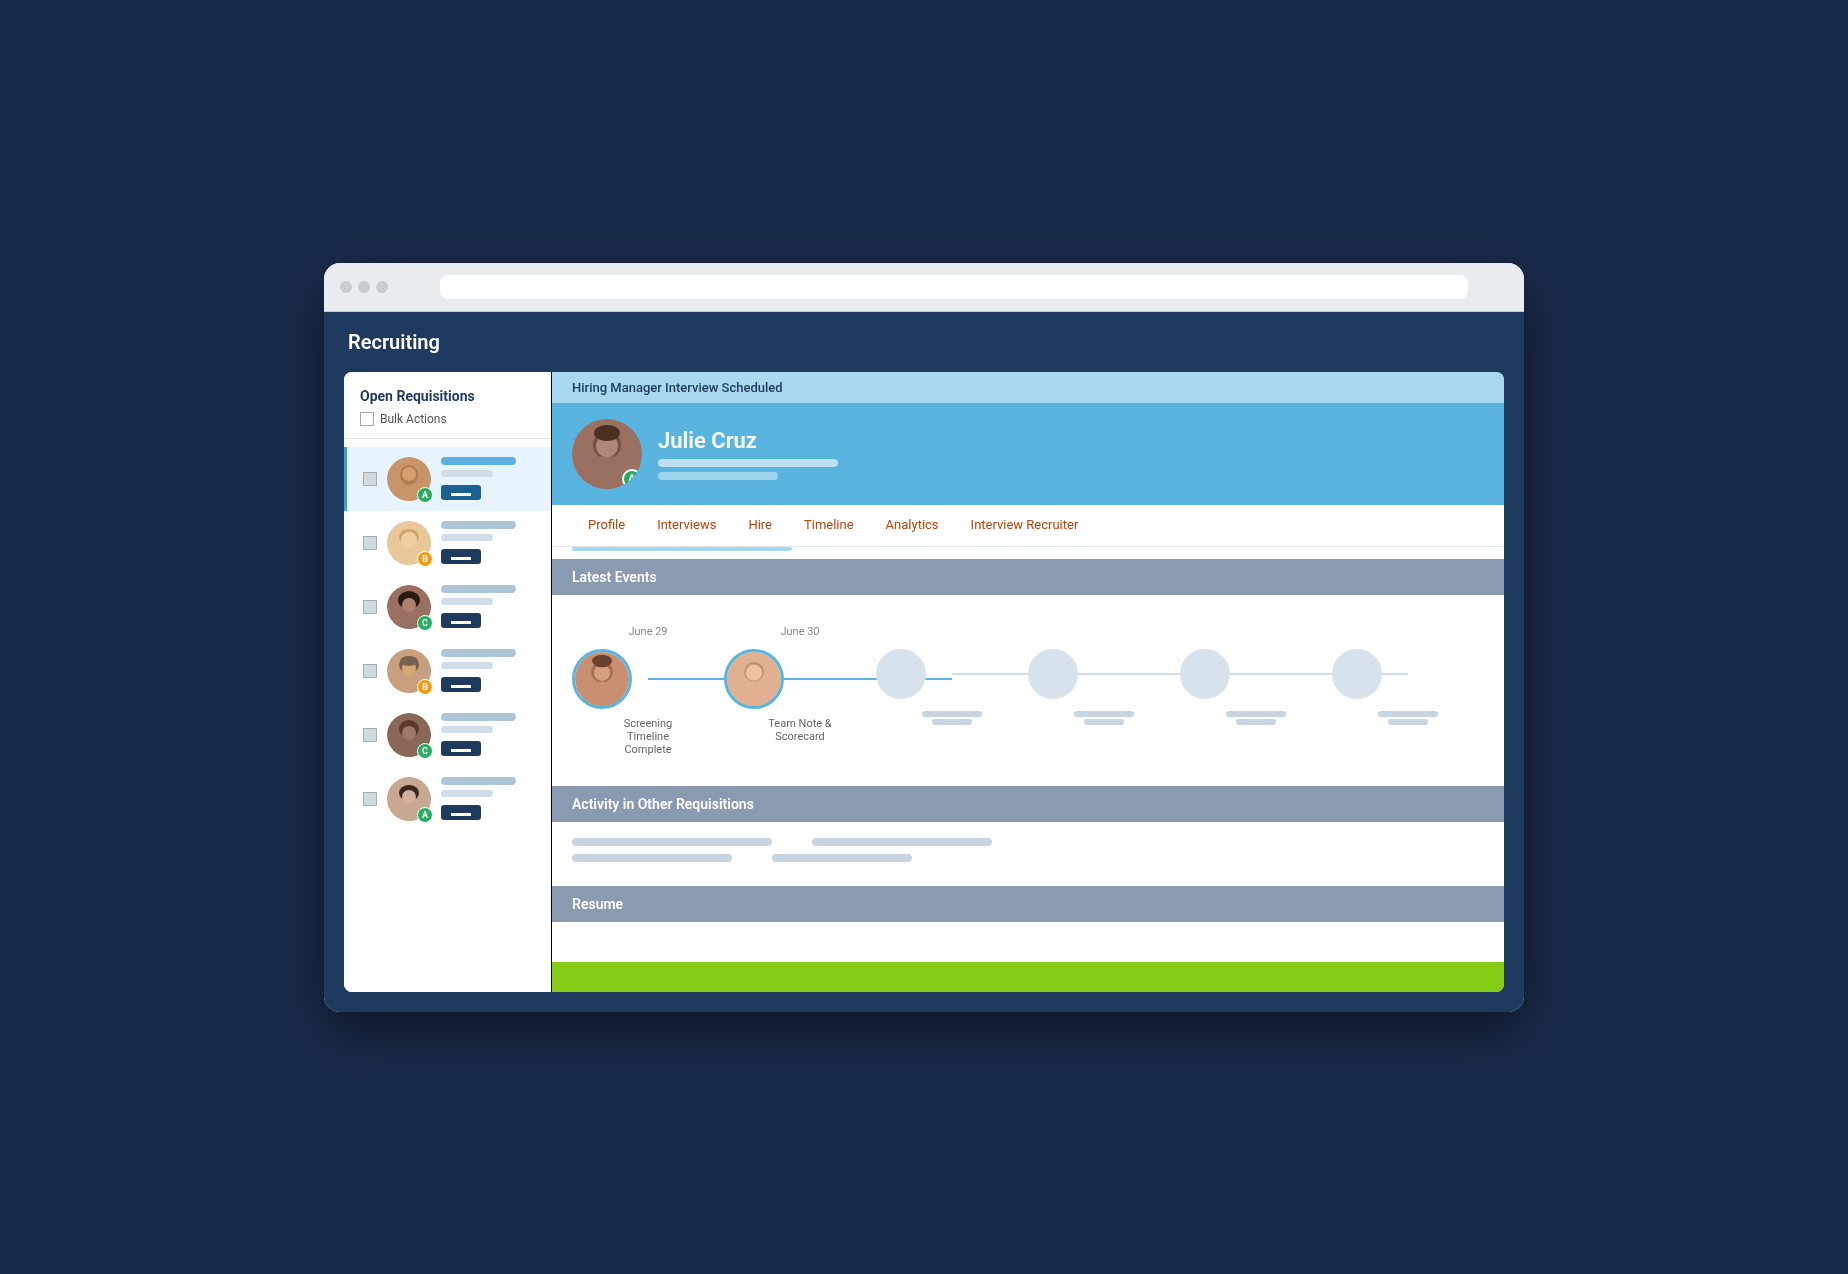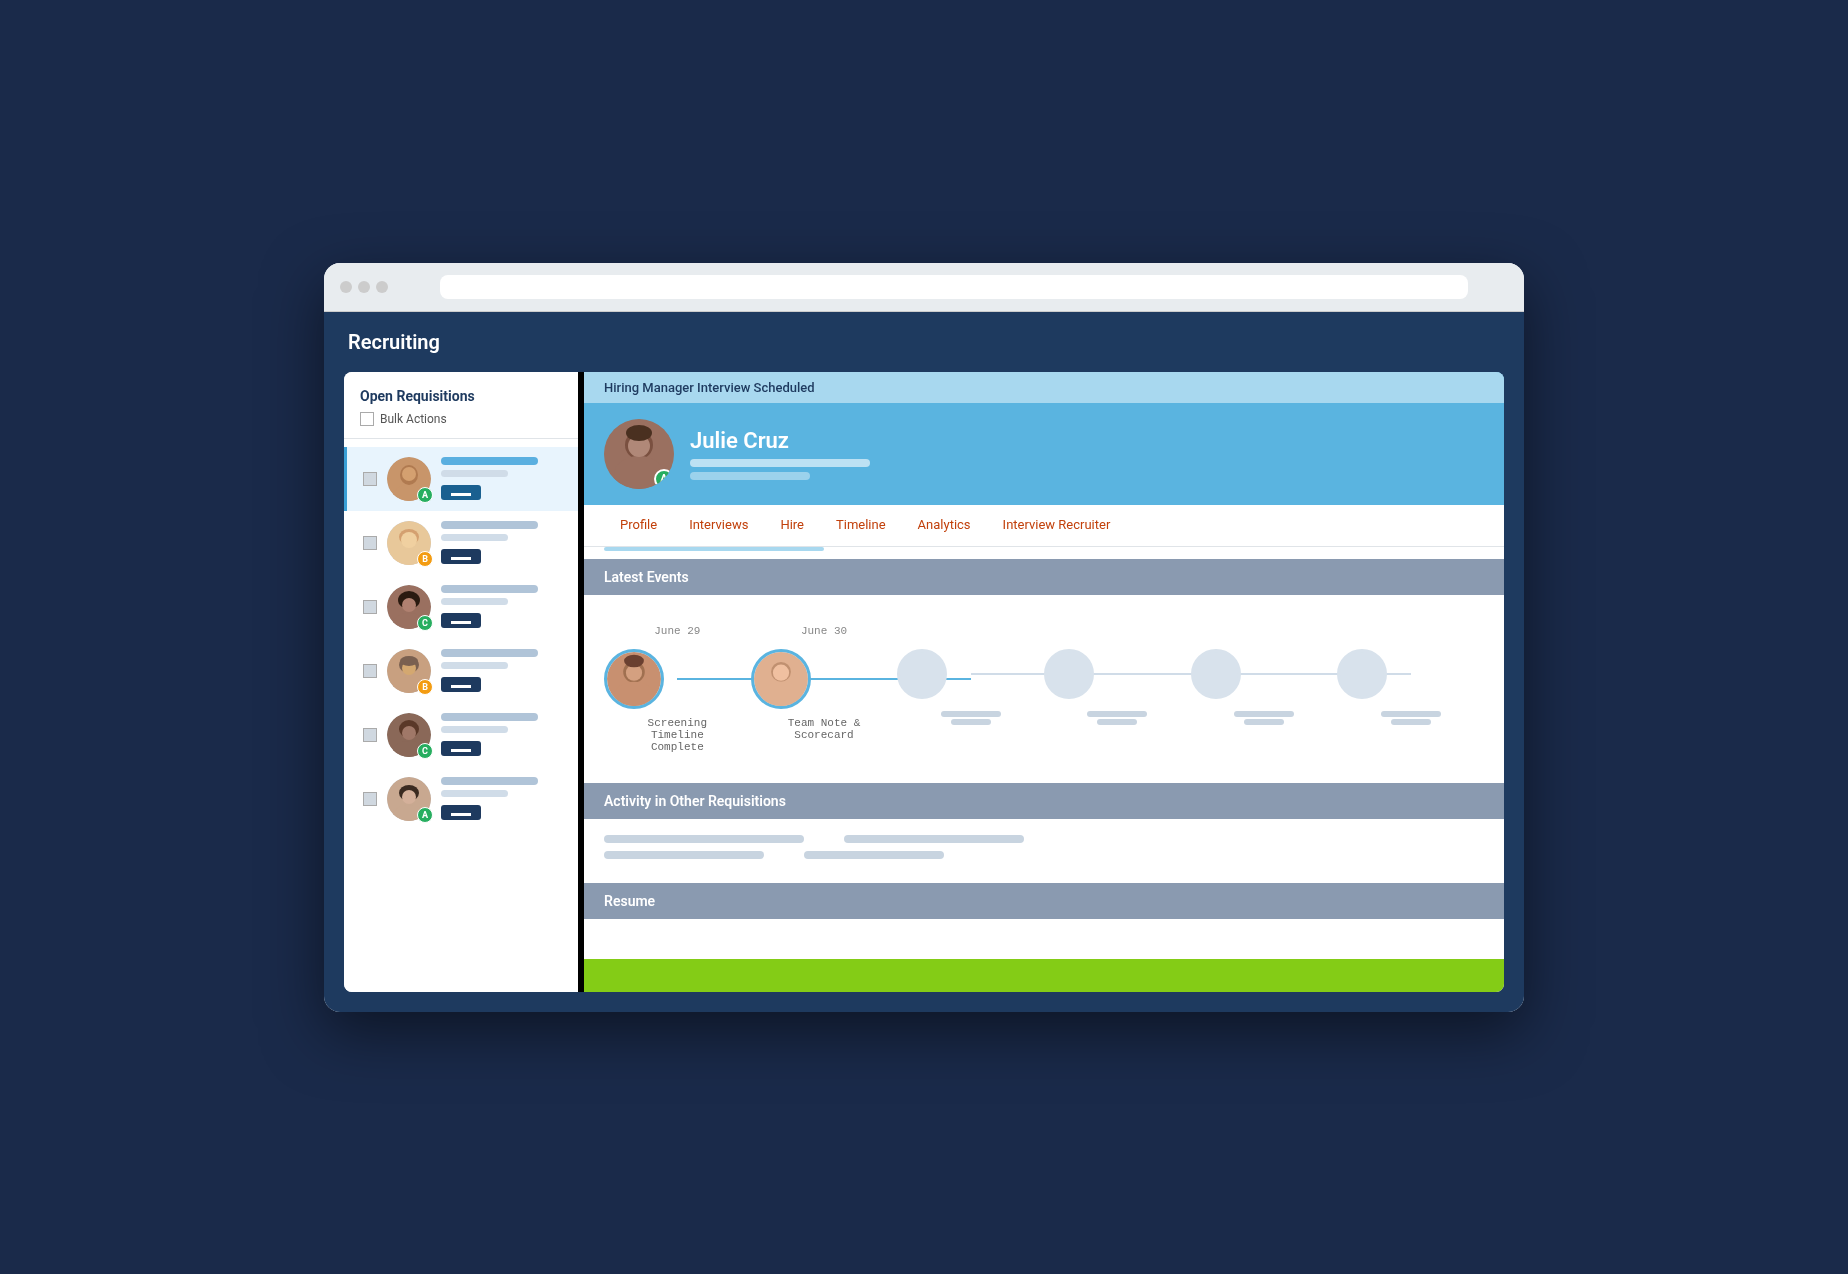--- a/index.html
+++ b/index.html
@@ -59,23 +59,23 @@
     .app-body {
       display: flex;
       background: #f5f7fa;
       flex: 1;
       margin: 0 20px 20px 20px;
       border-radius: 8px;
       overflow: hidden;
     }
     
     .sidebar {
-      width: 240px;
+      width: 208px;
       background: white;
-      border-right: 6px solid #000000;
+      border-right: 1px solid #000000;
       flex-shrink: 0;
       padding: 16px 0;
     }
     .sidebar-header {
       padding: 0 16px 12px 16px;
       border-bottom: 1px solid #e0e4e8;
       margin-bottom: 8px;
     }
     .sidebar-title {
       font-size: 14px;
@@ -261,21 +261,20 @@
     .timeline-container {
       padding: 20px;
       background: white;
     }
     .timeline-track {
       display: flex;
       align-items: flex-start;
       gap: 0;
       position: relative;
       padding: 10px 0;
-      font-family: Liberation Mono, monospace;
     }
     .timeline-item {
       display: flex;
       flex-direction: column;
       align-items: center;
       flex: 1;
       position: relative;
     }
     .timeline-date {
       font-size: 11px;

